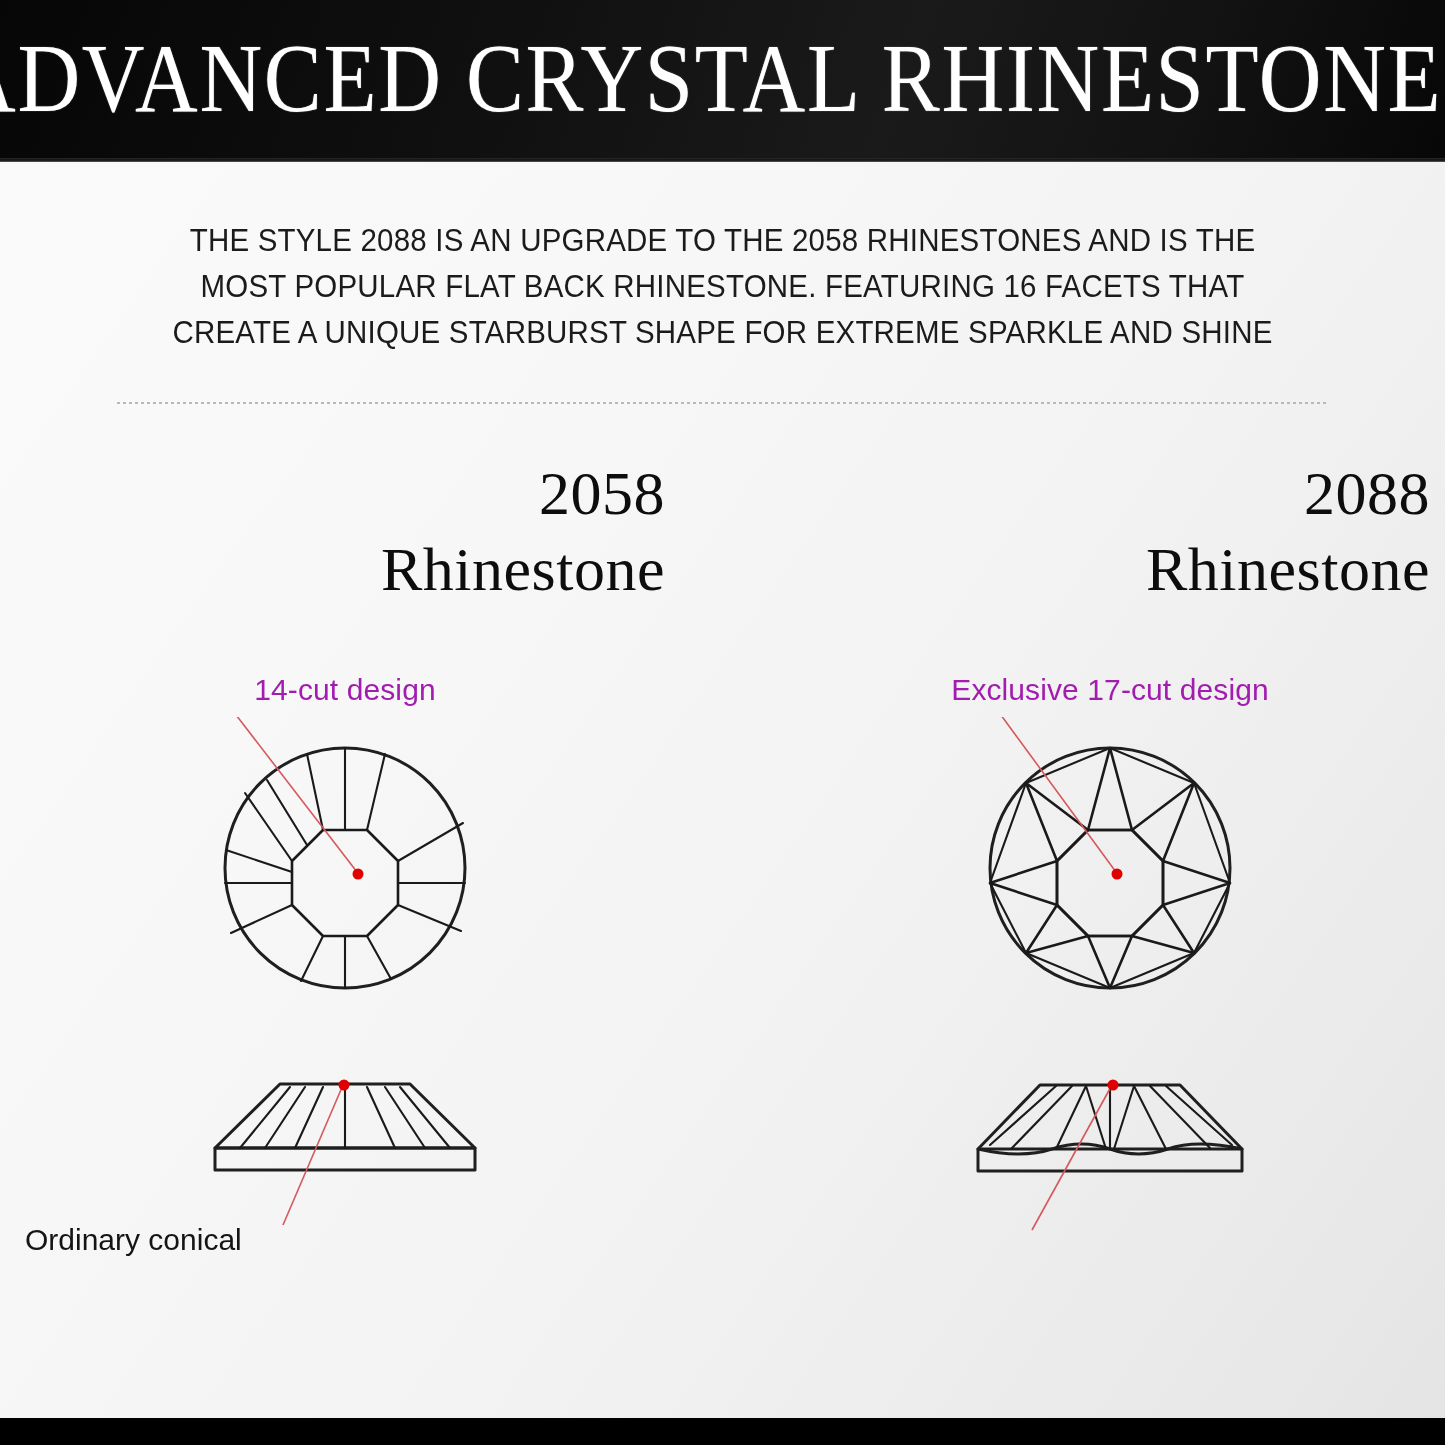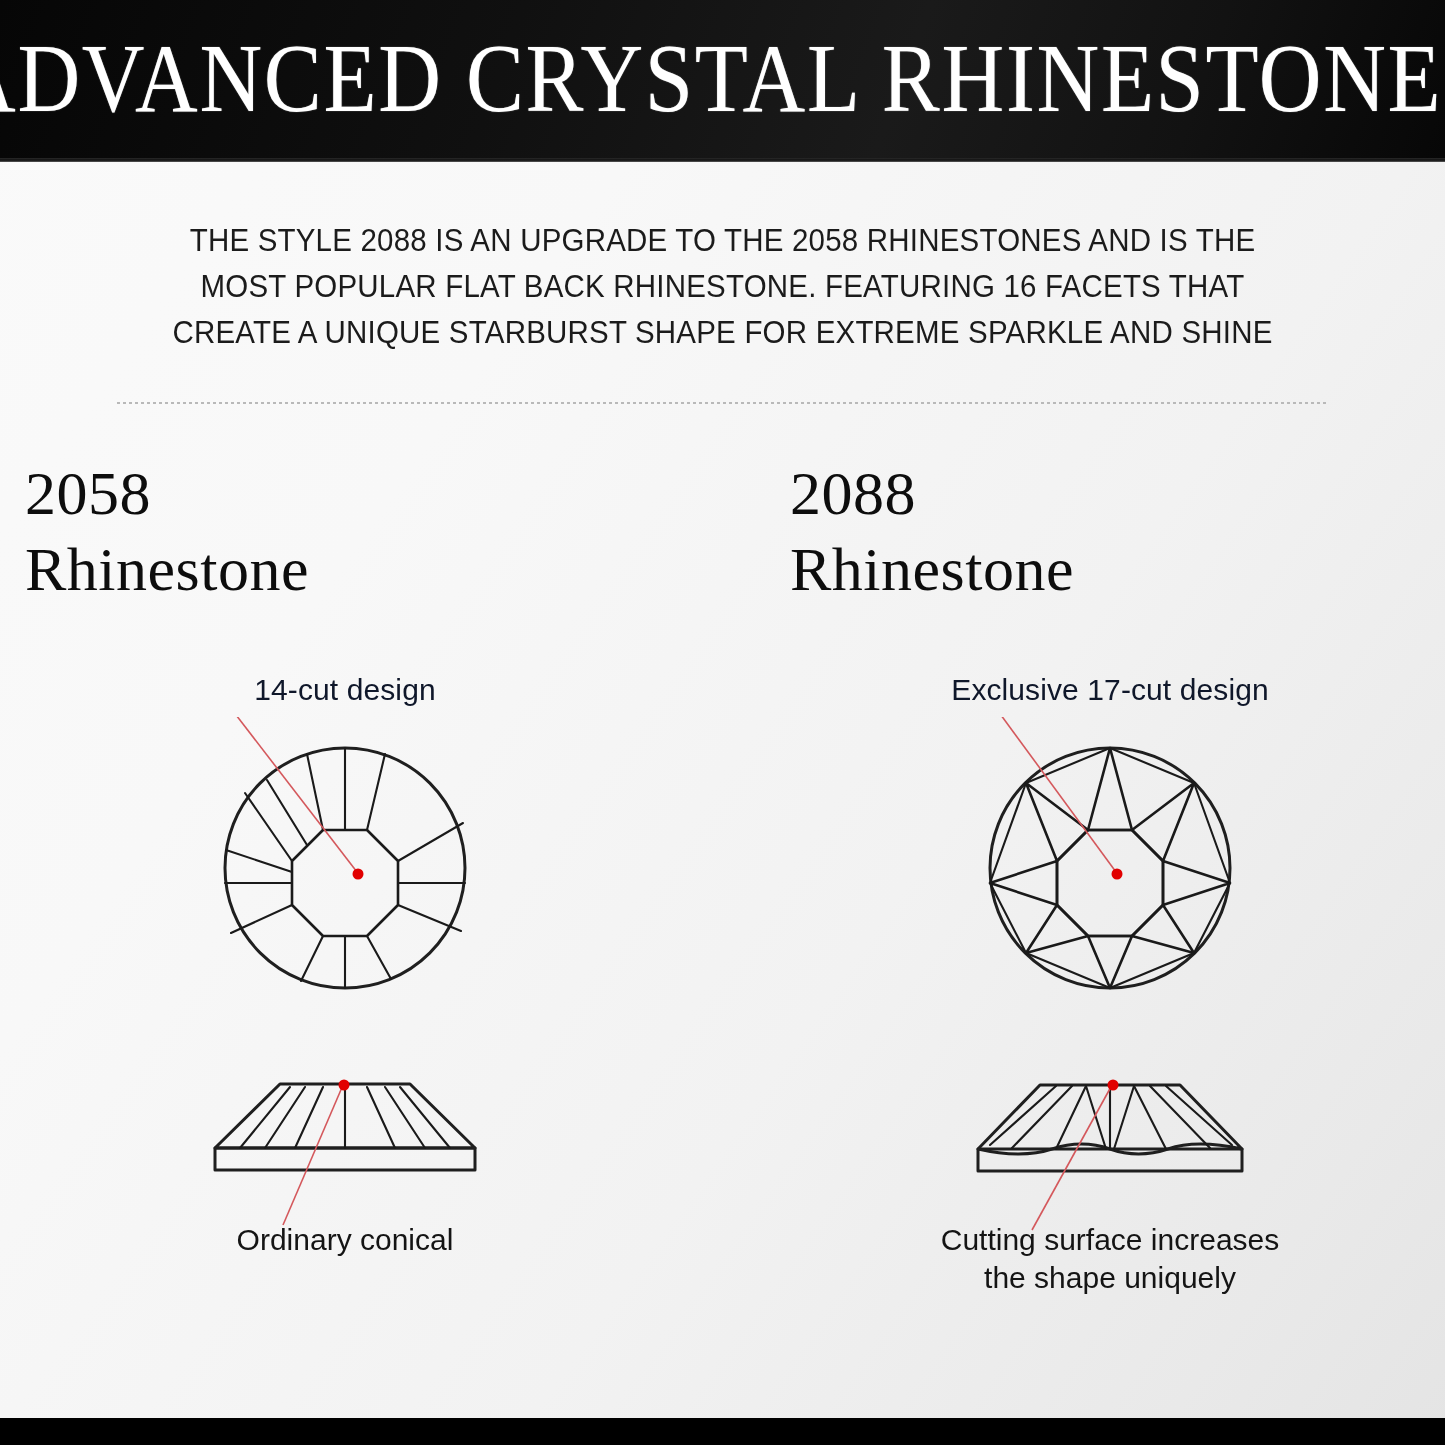--- a/index.html
+++ b/index.html
@@ -79,42 +79,42 @@
   
   .col { position:absolute; top:455px; width:640px; }
   .col-left  { left:25px; }
   .col-right { left:790px; }
 
   .col-title {
     font-family:"Liberation Serif", serif;
     color:#0d0d0d;
     font-size:62px;
     line-height:76px;
-    text-align:left;
+    text-align:right;
     font-weight:400;
     letter-spacing:0.5px;
   }
   .col-title .line1 { display:block; }
   .col-title .line2 { display:block; }
 
   .callout-top {
     text-align:center;
     font-size:30px;
-    color:#0f172a;
+    color:#a21caf;
     margin-top:66px;
     letter-spacing:0.1px;
   }
 
   .figure-top { position:relative; height:278px; margin-top:10px; }
   .figure-bot { position:relative; height:130px; margin-top:70px; }
 
   .figure-top svg, .figure-bot svg { display:block; margin:0 auto; }
 
   .callout-bottom {
-    text-align:center;
+    text-align:left;
     font-size:30px;
     color:#141414;
     line-height:38px;
     margin-top:26px;
   }
   .callout-bottom span { display:block; }
 
   .dot { fill:#e10000; }
   .pointer { stroke:#d4585c; stroke-width:1.6; fill:none; }
   .facet { stroke:#1a1a1a; fill:none; stroke-width:2.6; stroke-linejoin:round; stroke-linecap:round; }
@@ -277,19 +277,15 @@
           <path d="M206,21 L272,80"></path>
           <path d="M126,21 L96,84"></path>
           <path d="M174,21 L206,84"></path>
         </g>
       </g>
       <line class="pointer" x1="152" y1="20" x2="72" y2="165"></line>
       <circle class="dot" cx="153" cy="20" r="5.5"></circle>
     </svg>
   </div>
 
-  <div class="callout-bottom">
-    <span>Cutting surface increases</span>
-    <span>the shape uniquely</span>
-  </div>
 </div>
 
 <div class="footer-bar"></div>
 
 </body></html>

